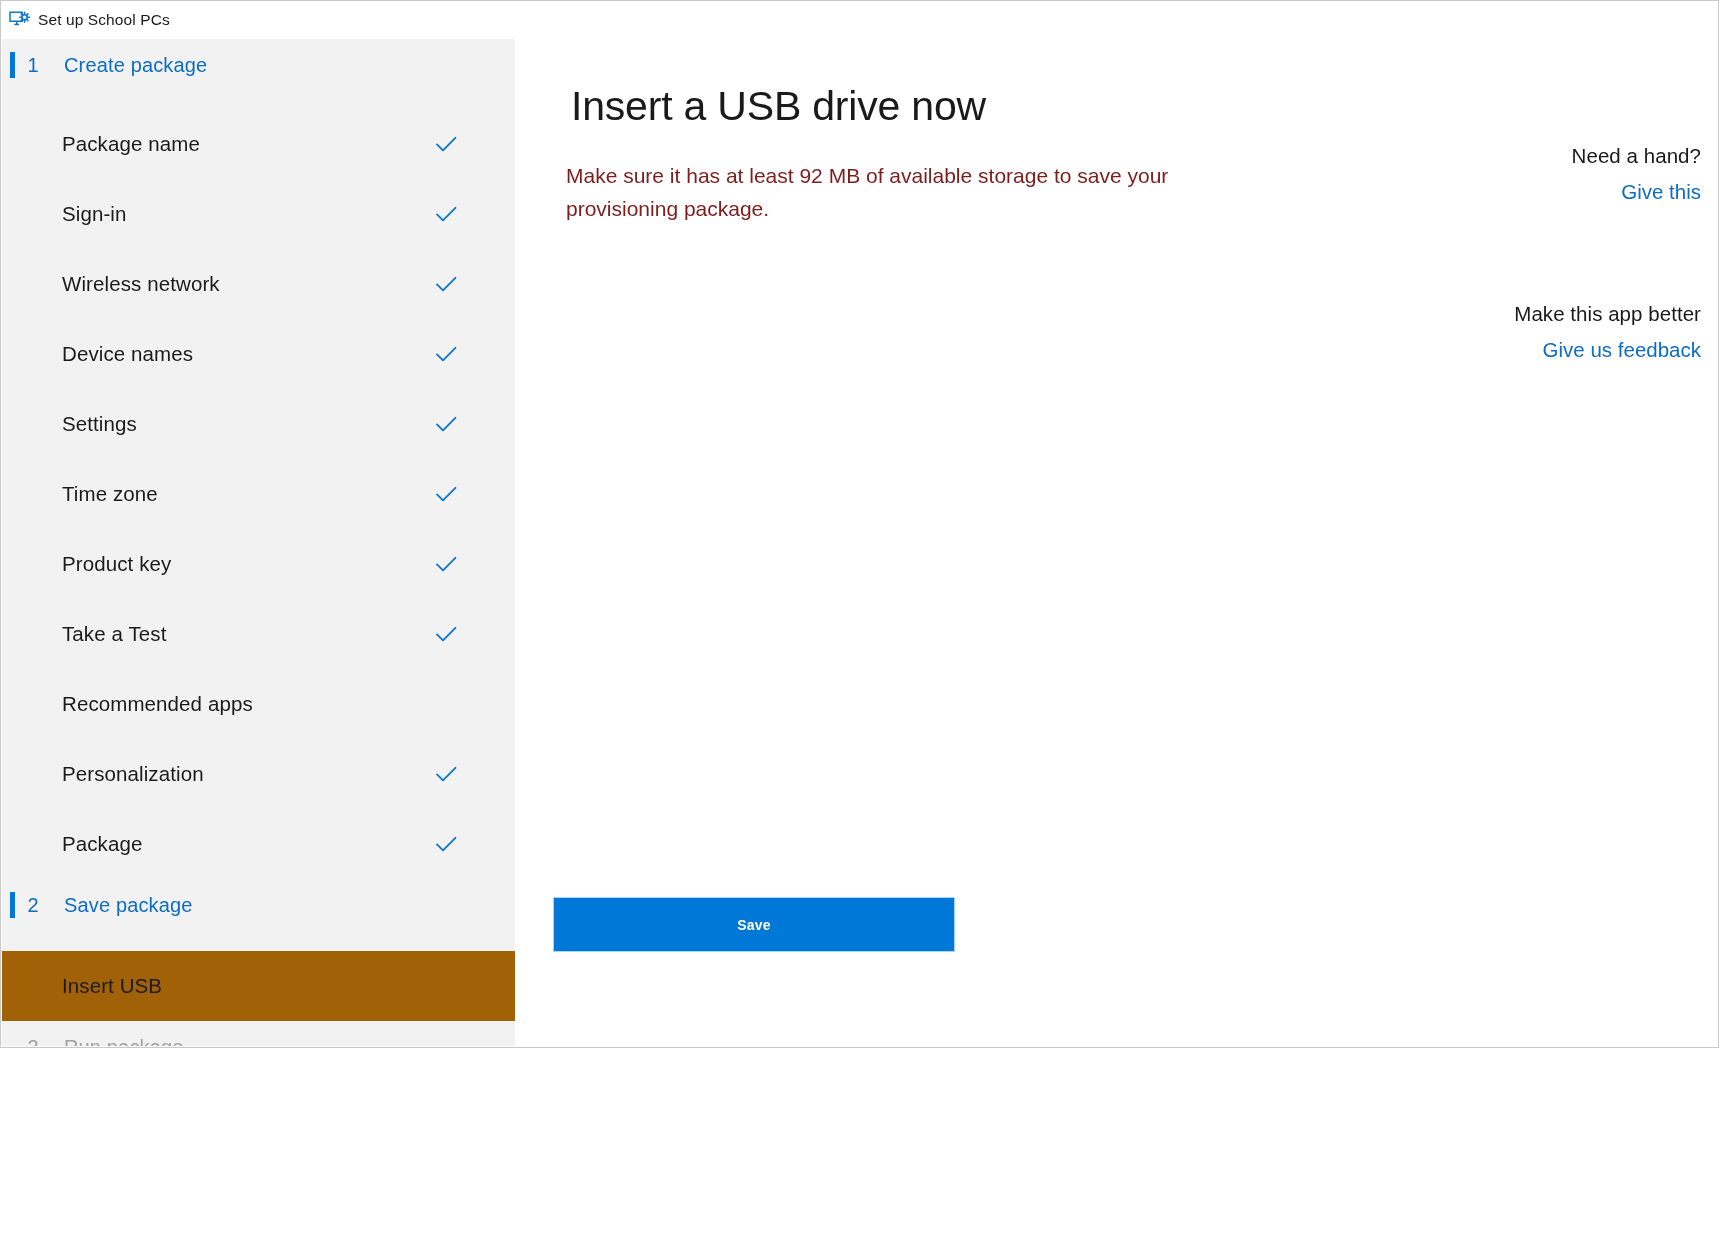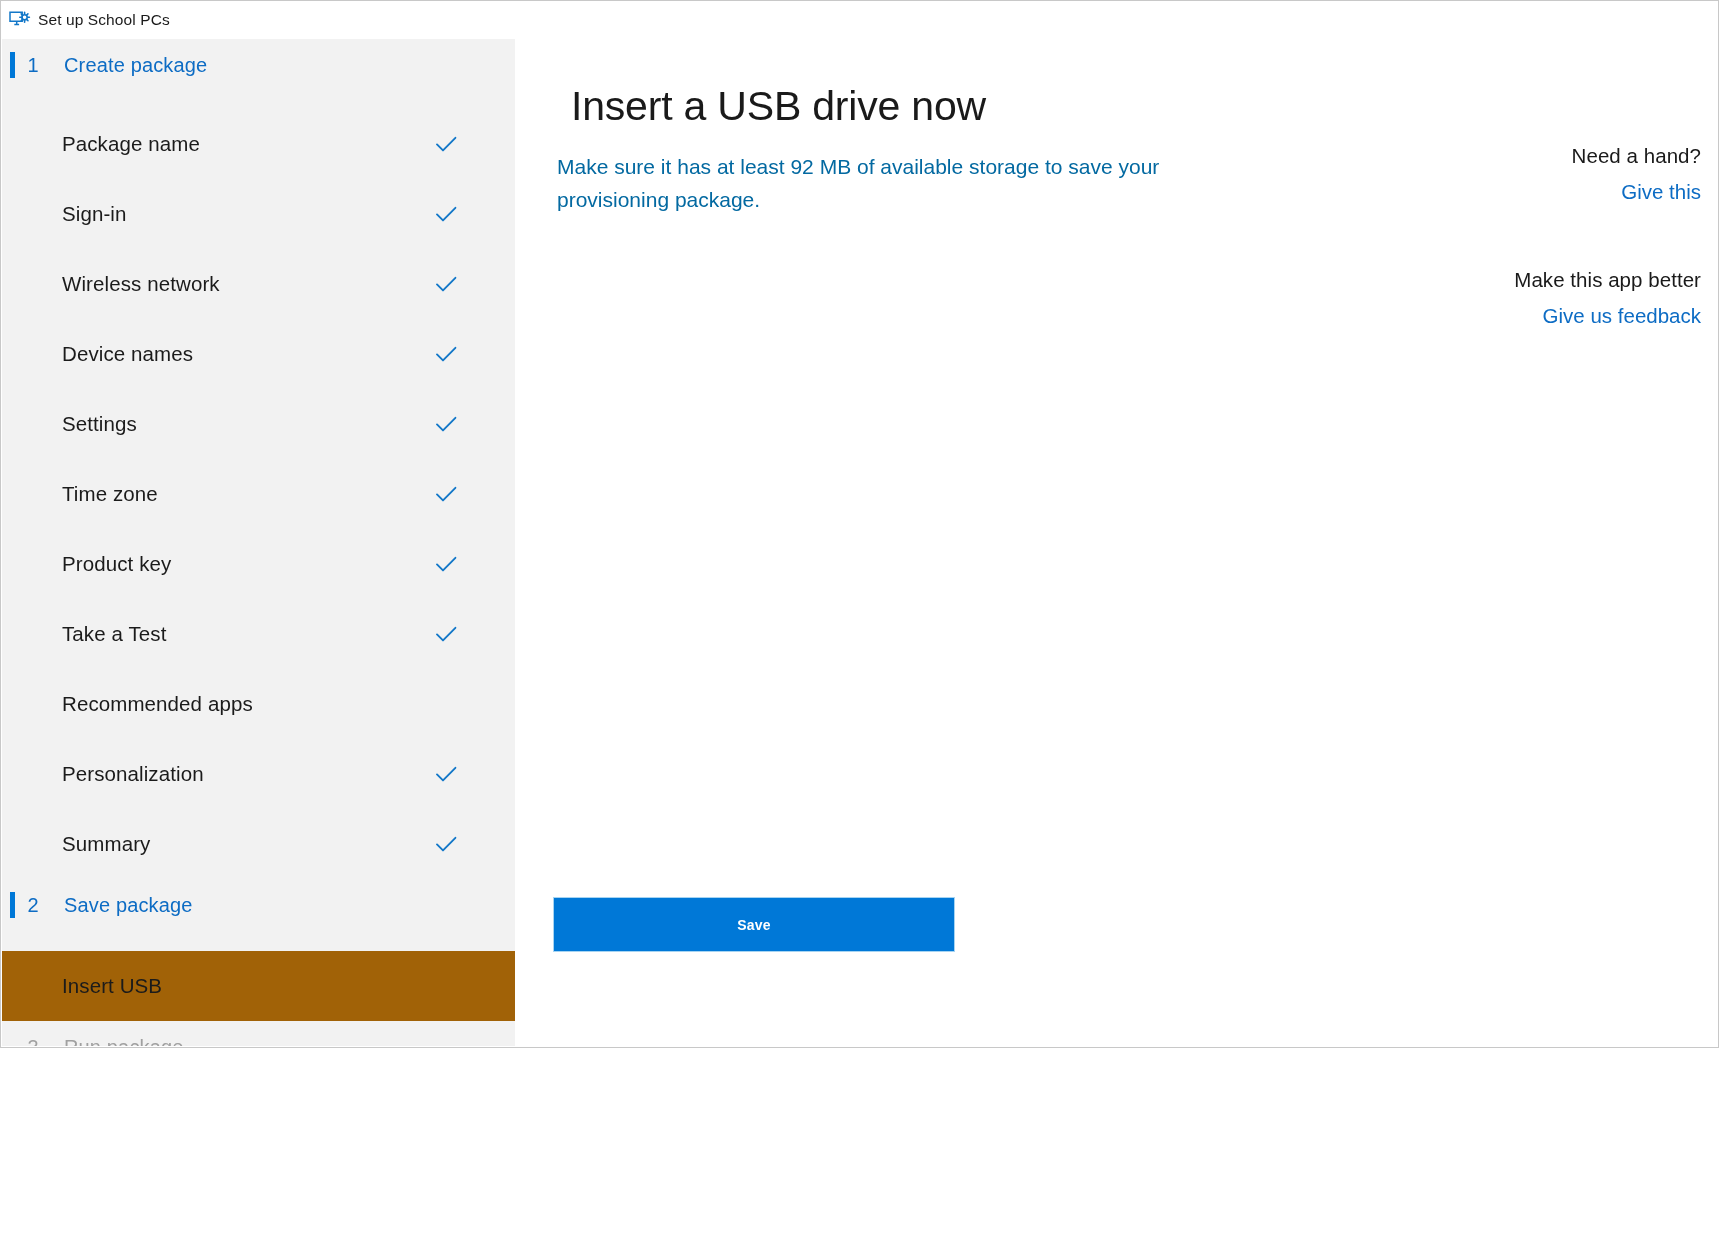--- a/index.html
+++ b/index.html
@@ -143,33 +143,33 @@
     white-space: nowrap;
   }
 
   .page-description {
     position: absolute;
     left: 38px;
     top: 108px;
     width: 640px;
     font-size: 21px;
     line-height: 1.55;
-    color: #0369a1;
-    margin: 4px;
+    color: #7f1d1d;
+    margin: 13px;
   }
 
   
   .help-rail {
     position: absolute;
     right: 16px;
     top: 105px;
     width: 330px;
     text-align: right;
   }
-  .help-block + .help-block { margin-top: 64px; }
+  .help-block + .help-block { margin-top: 98px; }
   .help-heading {
     font-size: 20.5px;
     color: #1a1a1a;
     margin: 0 0 12px 0;
     letter-spacing: 0.05px;
   }
   .help-link {
     font-size: 20.5px;
     color: #0d6cc4;
     text-decoration: none;
@@ -286,21 +286,21 @@
     </div>
 
     <div class="nav-item">
       <span class="label">Personalization</span>
       <svg class="check-icon" viewBox="0 0 26 26" aria-hidden="true">
           <path d="M4 13.4l6 6L22.4 6.8" fill="none" stroke="#1277c8" stroke-width="1.9" stroke-linecap="round" stroke-linejoin="round"></path>
         </svg>
     </div>
 
     <div class="nav-item">
-      <span class="label">Summary</span>
+      <span class="label">Package</span>
       <svg class="check-icon" viewBox="0 0 26 26" aria-hidden="true">
           <path d="M4 13.4l6 6L22.4 6.8" fill="none" stroke="#1277c8" stroke-width="1.9" stroke-linecap="round" stroke-linejoin="round"></path>
         </svg>
     </div>
 
     <div class="nav-section-header">
       <span class="accent"></span>
       <span class="num">2</span>
       <span class="label">Save package</span>
     </div>

